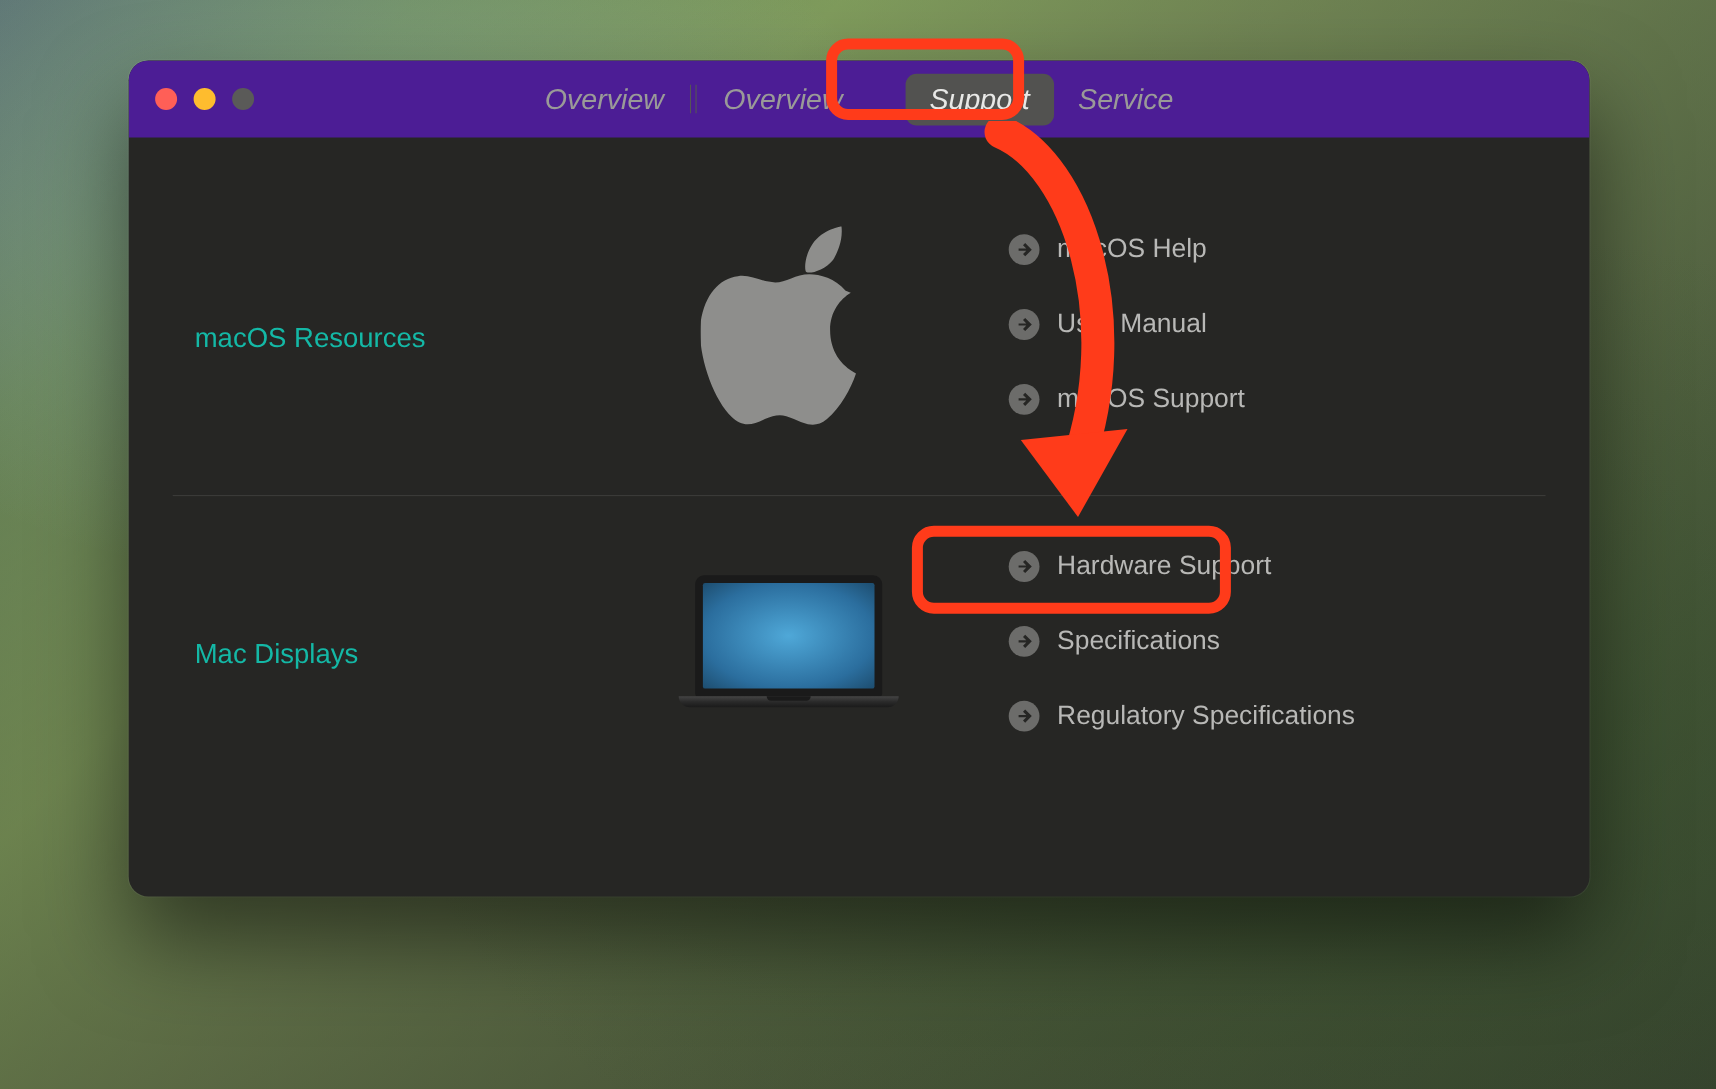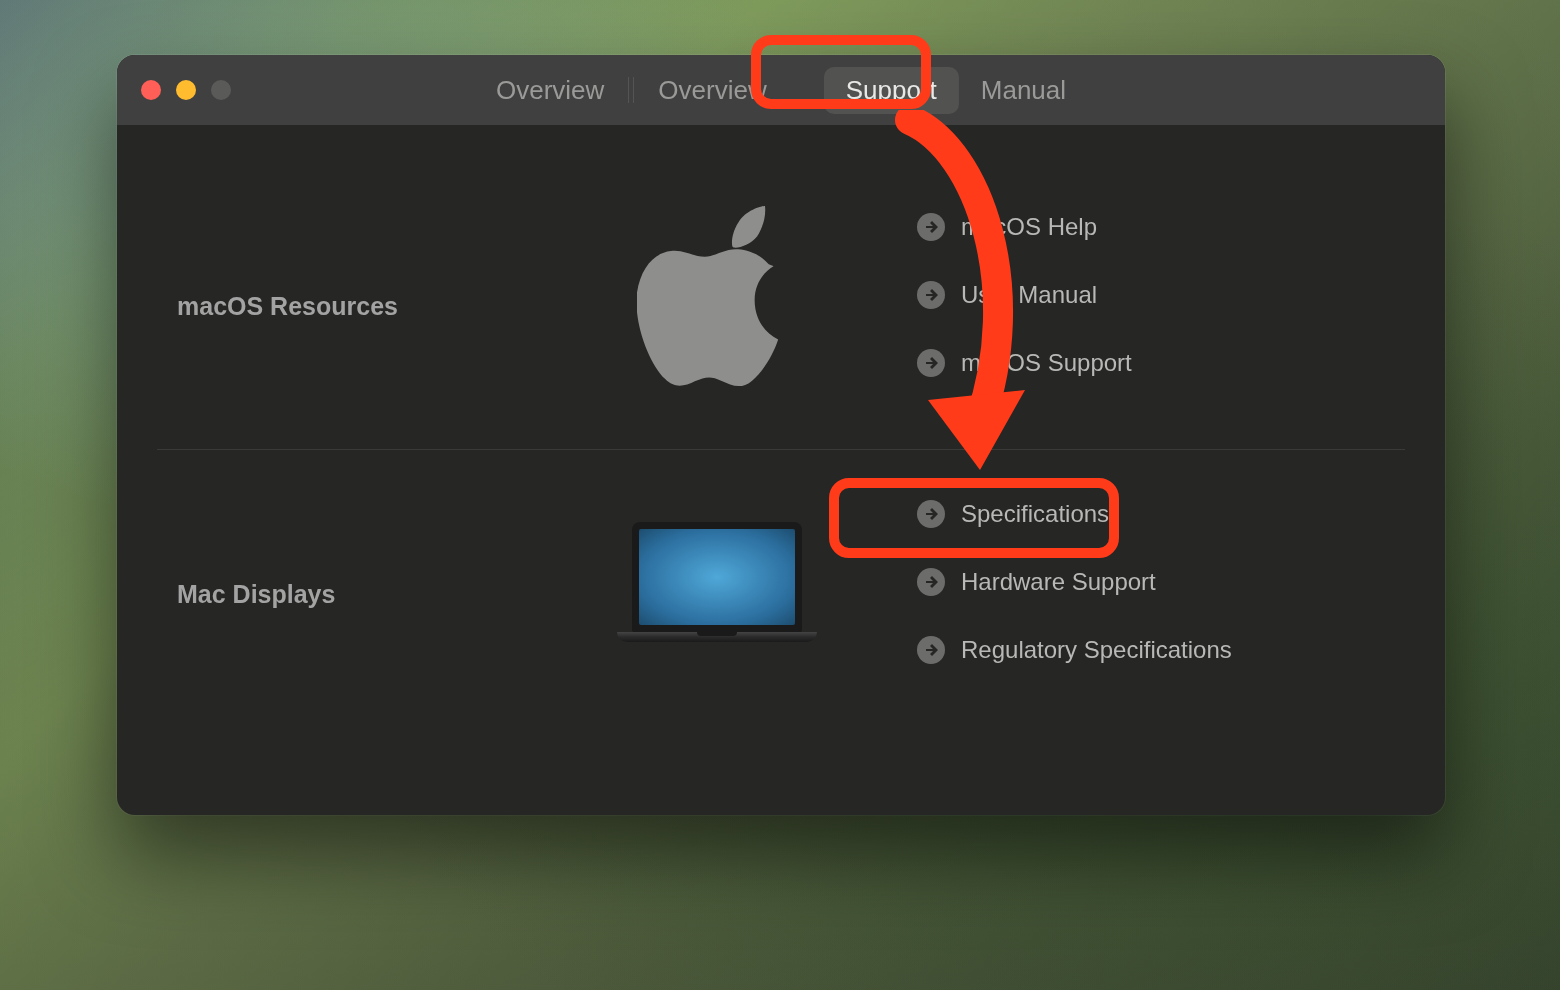--- a/index.html
+++ b/index.html
@@ -51,22 +51,23 @@
       box-shadow: 0 40px 80px rgba(0,0,0,0.5), 0 0 0 1px rgba(255,255,255,0.08);
       overflow: hidden;
       z-index: 1;
     }
     
     .titlebar {
       height: 70px;
       display: flex;
       align-items: center;
       padding: 0 24px;
-      background: #404040;
-      position: relative;
+      background: #4c1d95;
+      position: relative;
+      font-style: italic;
     }
     
     .traffic-lights {
       display: flex;
       gap: 15px;
     }
     
     .traffic-light {
       width: 20px;
       height: 20px;
@@ -127,22 +128,22 @@
     }
     
     .section-first {
       padding-top: 70px;
       padding-bottom: 55px;
     }
     
     .section-label {
       width: 380px;
       font-size: 25px;
-      font-weight: 700;
-      color: #a3a3a3;
+      font-weight: 400;
+      color: #14b8a6;
       margin-top: 24px;
     }
     
     .section-icon-area {
       width: 320px;
       display: flex;
       justify-content: center;
       align-items: center;
     }
     
@@ -278,21 +279,21 @@
       <div class="traffic-light red"></div>
       <div class="traffic-light yellow"></div>
       <div class="traffic-light gray"></div>
     </div>
     <div class="tabs">
       <div class="tab">Overview</div>
       <div class="tab-divider"></div>
       <div class="tab-divider"></div>
       <div class="tab">Overview</div>
       <div class="tab active">Support</div>
-      <div class="tab">Manual</div>
+      <div class="tab">Service</div>
     </div>
   </div>
 
   <div class="content">
     <div class="section section-first">
       <div class="section-label">macOS Resources</div>
       <div class="section-icon-area">
         <div class="apple-logo">
           <svg viewBox="0 0 170 200">
             <path d="M 128 40 C 128 40 138 25 136 8 C 136 8 118 10 108 25 C 100 37 100 50 102 52 C 106 54 120 50 128 40 Z M 140 70 C 130 58 115 54 105 54 C 92 54 82 62 72 62 C 60 62 48 54 36 56 C 18 58 4 74 0 100 C -4 130 12 175 30 192 C 40 202 50 200 62 194 C 72 190 78 188 90 194 C 100 198 110 204 122 194 C 135 183 145 165 150 150 C 135 142 125 128 125 108 C 125 90 135 78 145 72 C 143 71 142 71 140 70 Z"></path>
@@ -337,29 +338,29 @@
           <div class="macbook-base"></div>
         </div>
       </div>
       <div class="section-links">
         <div class="link-item">
           <div class="link-arrow">
             <svg viewBox="0 0 16 16">
                 <path d="M 3 7 L 10 7 L 7 4 L 9 2 L 15 8 L 9 14 L 7 12 L 10 9 L 3 9 Z"></path>
               </svg>
           </div>
+          <span class="link-text">Hardware Support</span>
+        </div>
+        <div class="link-item">
+          <div class="link-arrow">
+            <svg viewBox="0 0 16 16">
+                <path d="M 3 7 L 10 7 L 7 4 L 9 2 L 15 8 L 9 14 L 7 12 L 10 9 L 3 9 Z"></path>
+              </svg>
+          </div>
           <span class="link-text">Specifications</span>
-        </div>
-        <div class="link-item">
-          <div class="link-arrow">
-            <svg viewBox="0 0 16 16">
-                <path d="M 3 7 L 10 7 L 7 4 L 9 2 L 15 8 L 9 14 L 7 12 L 10 9 L 3 9 Z"></path>
-              </svg>
-          </div>
-          <span class="link-text">Hardware Support</span>
         </div>
         <div class="link-item">
           <div class="link-arrow">
             <svg viewBox="0 0 16 16">
                 <path d="M 3 7 L 10 7 L 7 4 L 9 2 L 15 8 L 9 14 L 7 12 L 10 9 L 3 9 Z"></path>
               </svg>
           </div>
           <span class="link-text">Regulatory Specifications</span>
         </div>
       </div>

